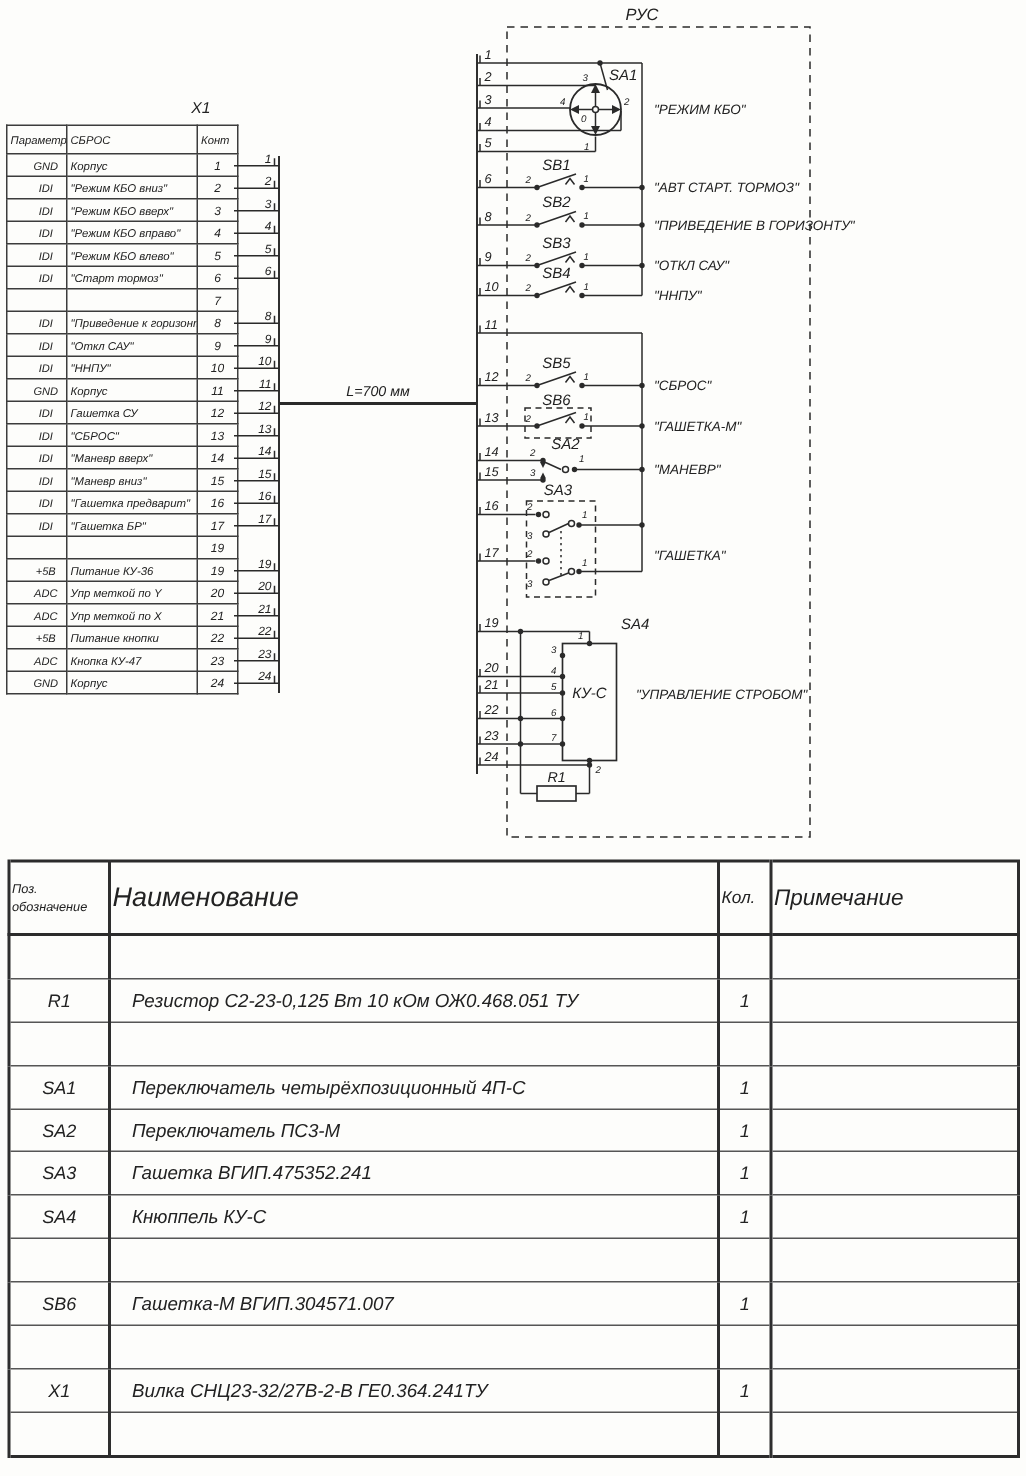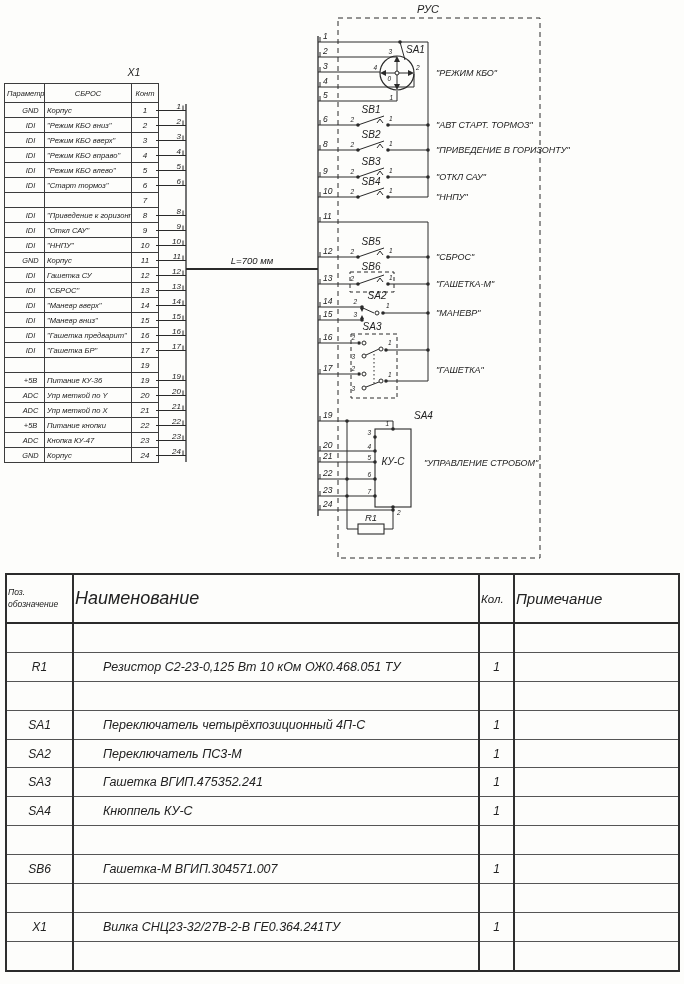--- a/index.html
+++ b/index.html
@@ -3,34 +3,34 @@
 <meta charset="utf-8">
 <style>
   html,body{margin:0;padding:0;background:#e9e9e7;}
   .sheet{position:relative;width:684px;height:984px;background:#fdfdfb;overflow:hidden;
          font-family:"Liberation Sans",sans-serif;font-style:italic;color:#222;}
   table{border-collapse:collapse;}
   
   .x1-title{position:absolute;left:104px;top:66px;width:60px;text-align:center;font-size:10.5px;}
   .x1{position:absolute;left:4px;top:83px;width:154px;table-layout:fixed;border:1.5px solid #2f2f2f;}
   .x1 th,.x1 td{border:1px solid #3c3c3c;padding:0 2px;font-weight:normal;overflow:hidden;white-space:nowrap;}
-  .x1 th{height:18px;font-size:7.5px;text-align:center;}
+  .x1 th{height:18px;font-size:7.5px;text-align:left;}
   .x1 td{height:14px;font-size:7.6px;}
   .x1 td.c{text-align:center;font-size:7.4px;padding-left:14px;}
   .x1 td.pin{text-align:center;font-size:8px;}
   
   #diag{position:absolute;left:0;top:0;}
   #diag text{font-family:"Liberation Sans",sans-serif;font-style:italic;fill:#222;}
   
   .parts{position:absolute;left:5px;top:573px;width:673px;table-layout:fixed;border:2px solid #2b2b2b;}
   .parts th,.parts td{border-left:2px solid #2e2e2e;border-right:2px solid #2e2e2e;
     border-top:1px solid #555;border-bottom:1px solid #555;font-weight:normal;}
   .parts th{height:45px;border-bottom:2px solid #2b2b2b;text-align:left;vertical-align:middle;}
   .parts td{height:25.9px;font-size:12px;text-align:center;overflow:hidden;white-space:nowrap;}
-  .parts td.name{text-align:left;padding-left:29px;font-size:12.5px;}
+  .parts td.name{text-align:left;padding-left:14px;font-size:12.5px;}
   .h-pos{font-size:8.5px;line-height:1.3;}
   .h-name{font-size:18px;}
   .h-qty{font-size:11.5px;}
   .h-note{font-size:15px;}
 </style>
 </head>
 <body>
 
 <div class="sheet">
 

